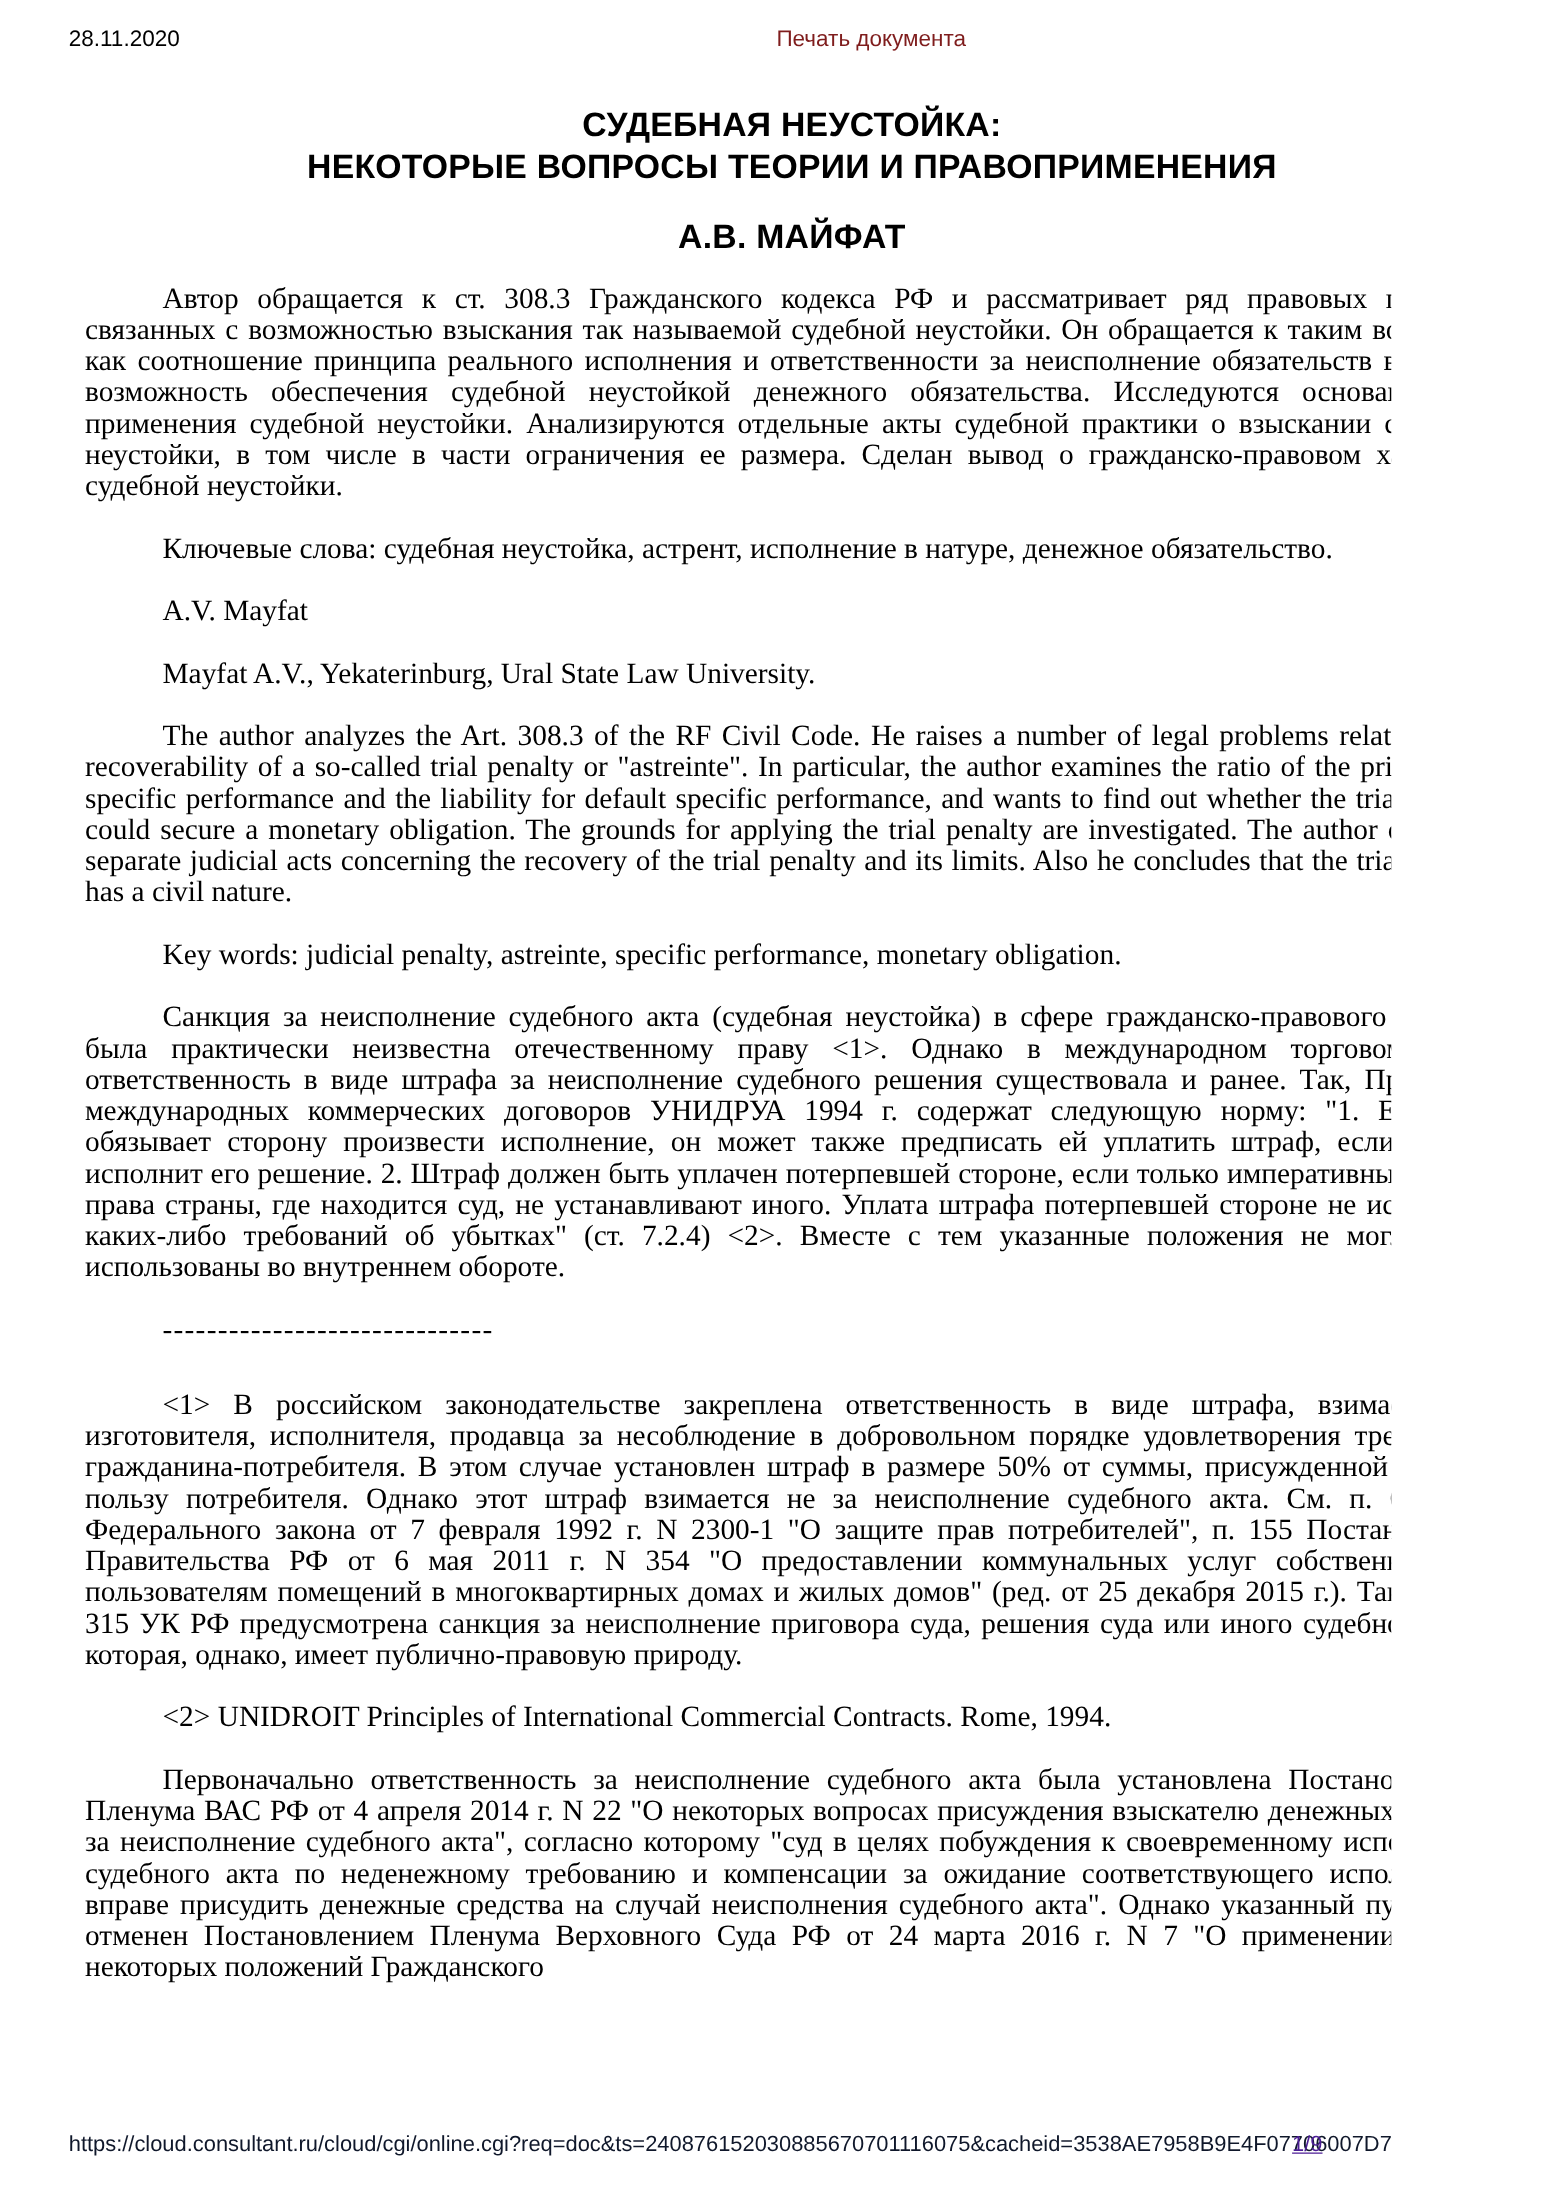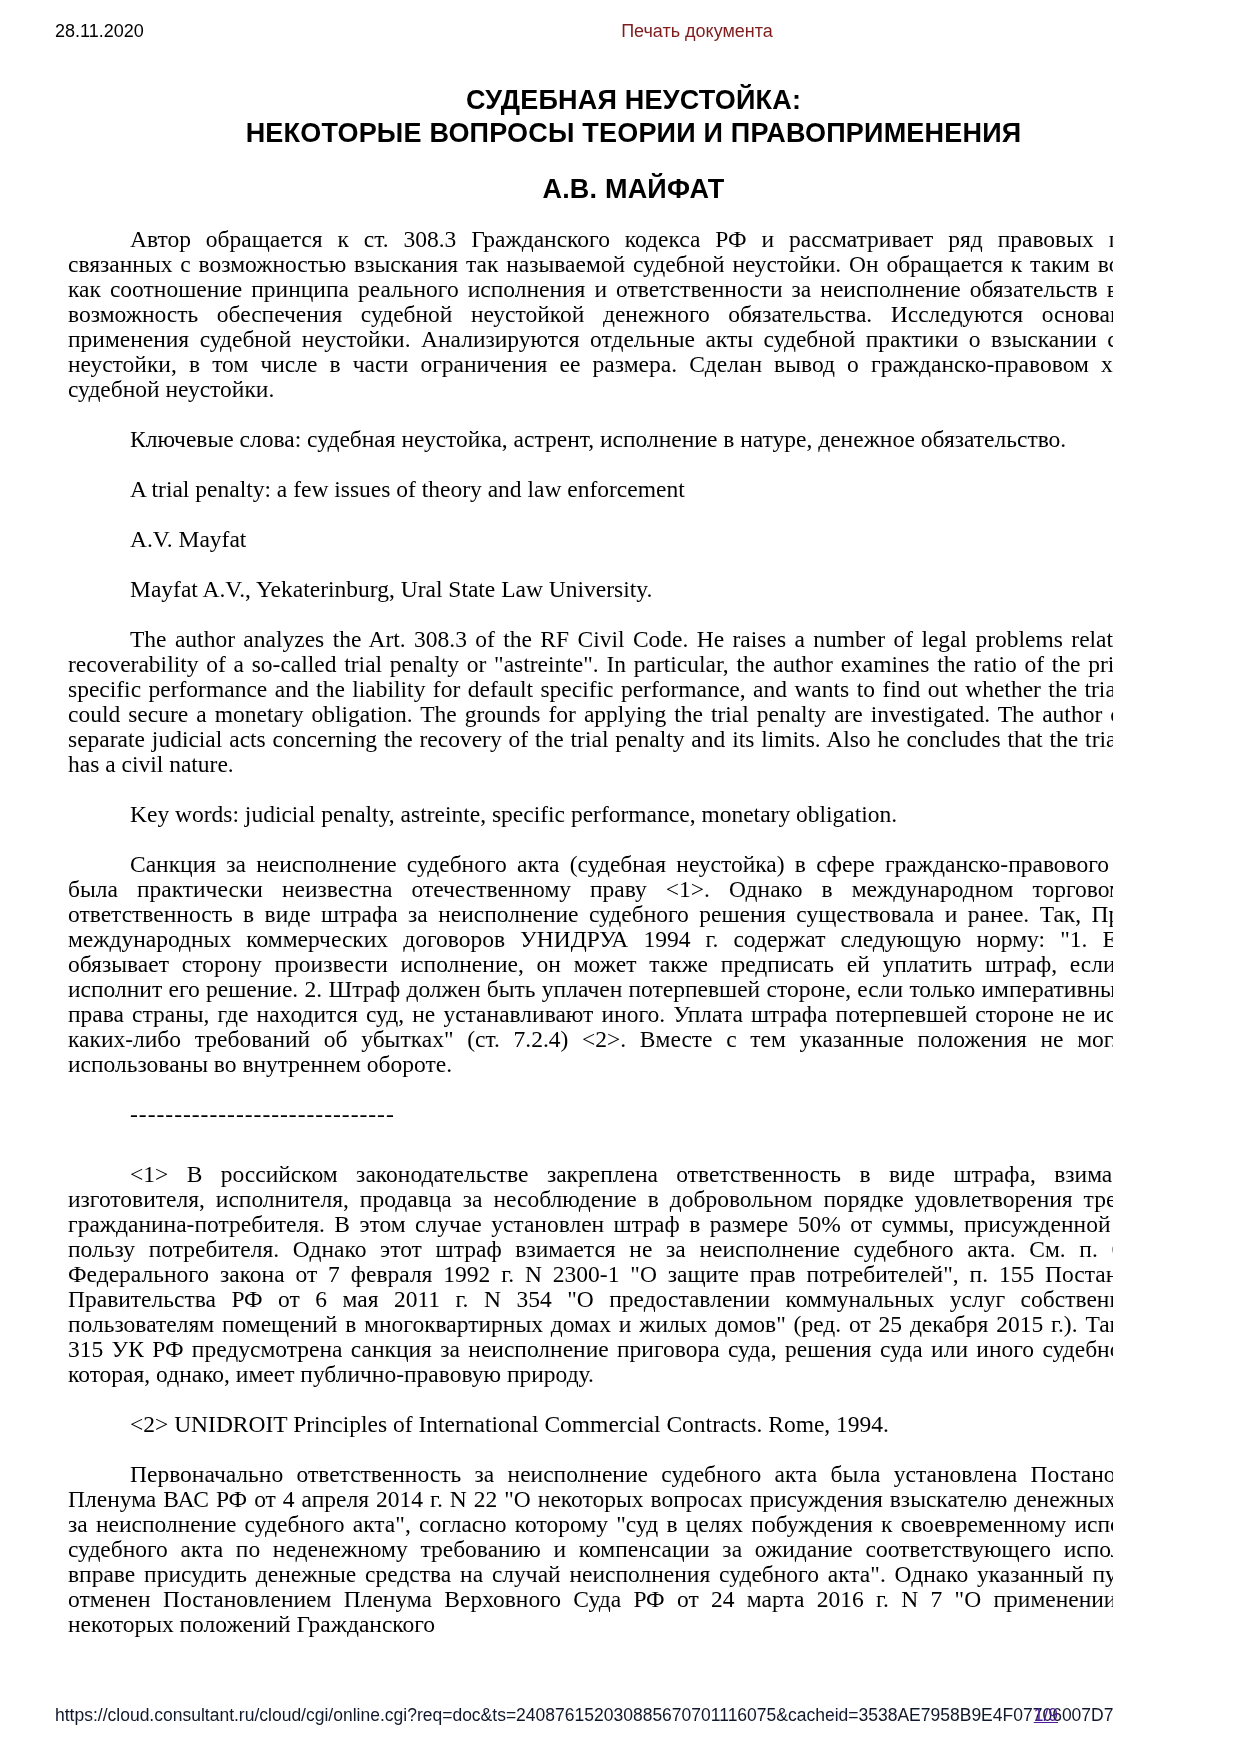--- a/index.html
+++ b/index.html
@@ -77,21 +77,20 @@
 
   <div class="content">
 
     <h1 class="doc-title"><span>СУДЕБНАЯ НЕУСТОЙКА:</span><br><span>НЕКОТОРЫЕ ВОПРОСЫ ТЕОРИИ И ПРАВОПРИМЕНЕНИЯ</span></h1>
 
     <div class="author-heading">А.В. МАЙФАТ</div>
 
     <div class="paras">
       <p>Автор обращается к ст. 308.3 Гражданского кодекса РФ и рассматривает ряд правовых проблем, связанных с возможностью взыскания так называемой судебной неустойки. Он обращается к таким вопросам, как соотношение принципа реального исполнения и ответственности за неисполнение обязательств в натуре, возможность обеспечения судебной неустойкой денежного обязательства. Исследуются основания для применения судебной неустойки. Анализируются отдельные акты судебной практики о взыскании судебной неустойки, в том числе в части ограничения ее размера. Сделан вывод о гражданско-правовом характере судебной неустойки.</p>
       <p>Ключевые слова: судебная неустойка, астрент, исполнение в натуре, денежное обязательство.</p>
-      <p>A trial penalty: a few issues of theory and law enforcement</p>
       <p>A.V. Mayfat</p>
       <p>Mayfat A.V., Yekaterinburg, Ural State Law University.</p>
       <p>The author analyzes the Art. 308.3 of the RF Civil Code. He raises a number of legal problems related to the recoverability of a so-called trial penalty or "astreinte". In particular, the author examines the ratio of the principle of specific performance and the liability for default specific performance, and wants to find out whether the trial penalty could secure a monetary obligation. The grounds for applying the trial penalty are investigated. The author considers separate judicial acts concerning the recovery of the trial penalty and its limits. Also he concludes that the trial penalty has a civil nature.</p>
       <p>Key words: judicial penalty, astreinte, specific performance, monetary obligation.</p>
       <p>Санкция за неисполнение судебного акта (судебная неустойка) в сфере гражданско-правового оборота была практически неизвестна отечественному праву &lt;1&gt;. Однако в международном торговом праве ответственность в виде штрафа за неисполнение судебного решения существовала и ранее. Так, Принципы международных коммерческих договоров УНИДРУА 1994 г. содержат следующую норму: "1. Если суд обязывает сторону произвести исполнение, он может также предписать ей уплатить штраф, если она не исполнит его решение. 2. Штраф должен быть уплачен потерпевшей стороне, если только императивные нормы права страны, где находится суд, не устанавливают иного. Уплата штрафа потерпевшей стороне не исключает каких-либо требований об убытках" (ст. 7.2.4) &lt;2&gt;. Вместе с тем указанные положения не могли быть использованы во внутреннем обороте.</p>
       <p class="sep">------------------------------</p>
       <p>&lt;1&gt; В российском законодательстве закреплена ответственность в виде штрафа, взимаемого с изготовителя, исполнителя, продавца за несоблюдение в добровольном порядке удовлетворения требований гражданина-потребителя. В этом случае установлен штраф в размере 50% от суммы, присужденной судом в пользу потребителя. Однако этот штраф взимается не за неисполнение судебного акта. См. п. 6 ст. 13 Федерального закона от 7 февраля 1992 г. N 2300-1 "О защите прав потребителей", п. 155 Постановления Правительства РФ от 6 мая 2011 г. N 354 "О предоставлении коммунальных услуг собственникам и пользователям помещений в многоквартирных домах и жилых домов" (ред. от 25 декабря 2015 г.). Также в ст. 315 УК РФ предусмотрена санкция за неисполнение приговора суда, решения суда или иного судебного акта, которая, однако, имеет публично-правовую природу.</p>
       <p>&lt;2&gt; UNIDROIT Principles of International Commercial Contracts. Rome, 1994.</p>
       <p>Первоначально ответственность за неисполнение судебного акта была установлена Постановлением Пленума ВАС РФ от 4 апреля 2014 г. N 22 "О некоторых вопросах присуждения взыскателю денежных средств за неисполнение судебного акта", согласно которому "суд в целях побуждения к своевременному исполнению судебного акта по неденежному требованию и компенсации за ожидание соответствующего исполнения... вправе присудить денежные средства на случай неисполнения судебного акта". Однако указанный пункт был отменен Постановлением Пленума Верховного Суда РФ от 24 марта 2016 г. N 7 "О применении судами некоторых положений Гражданского</p>
     </div>

